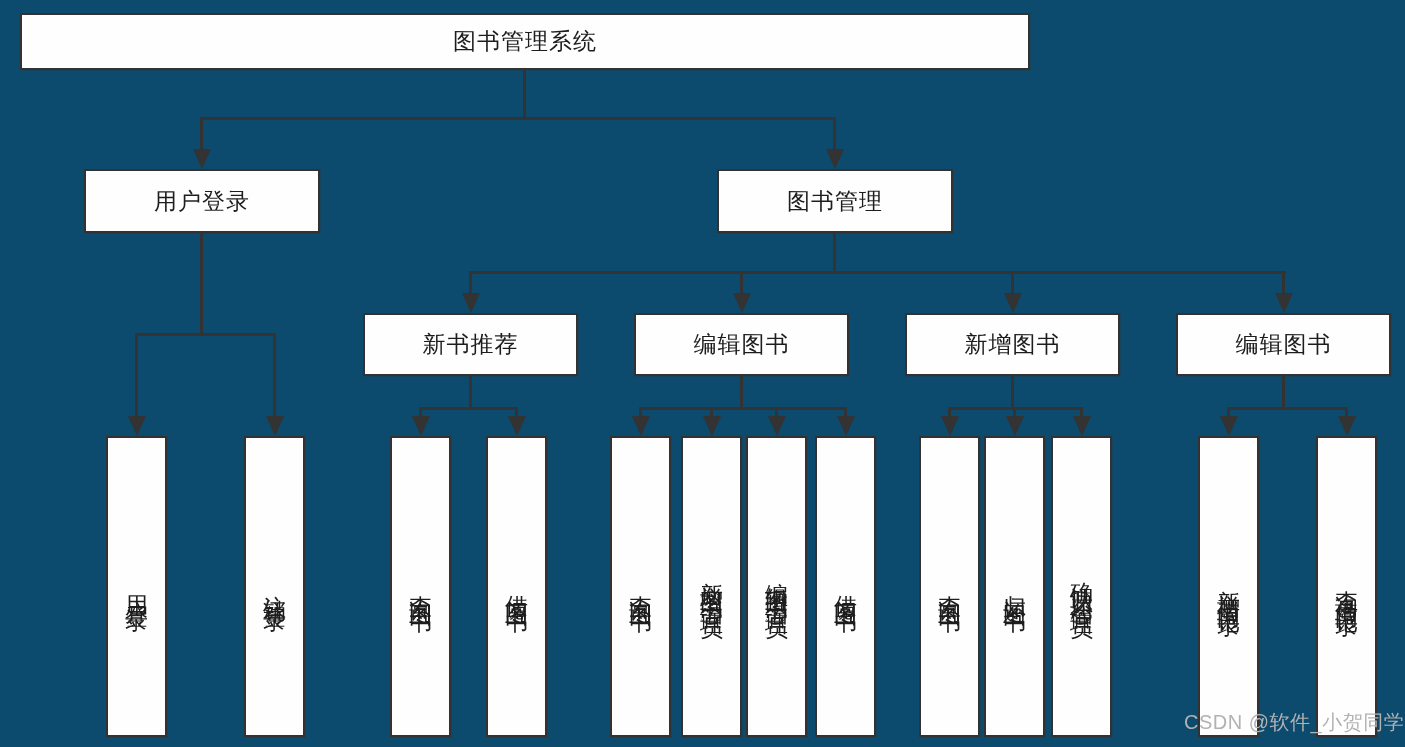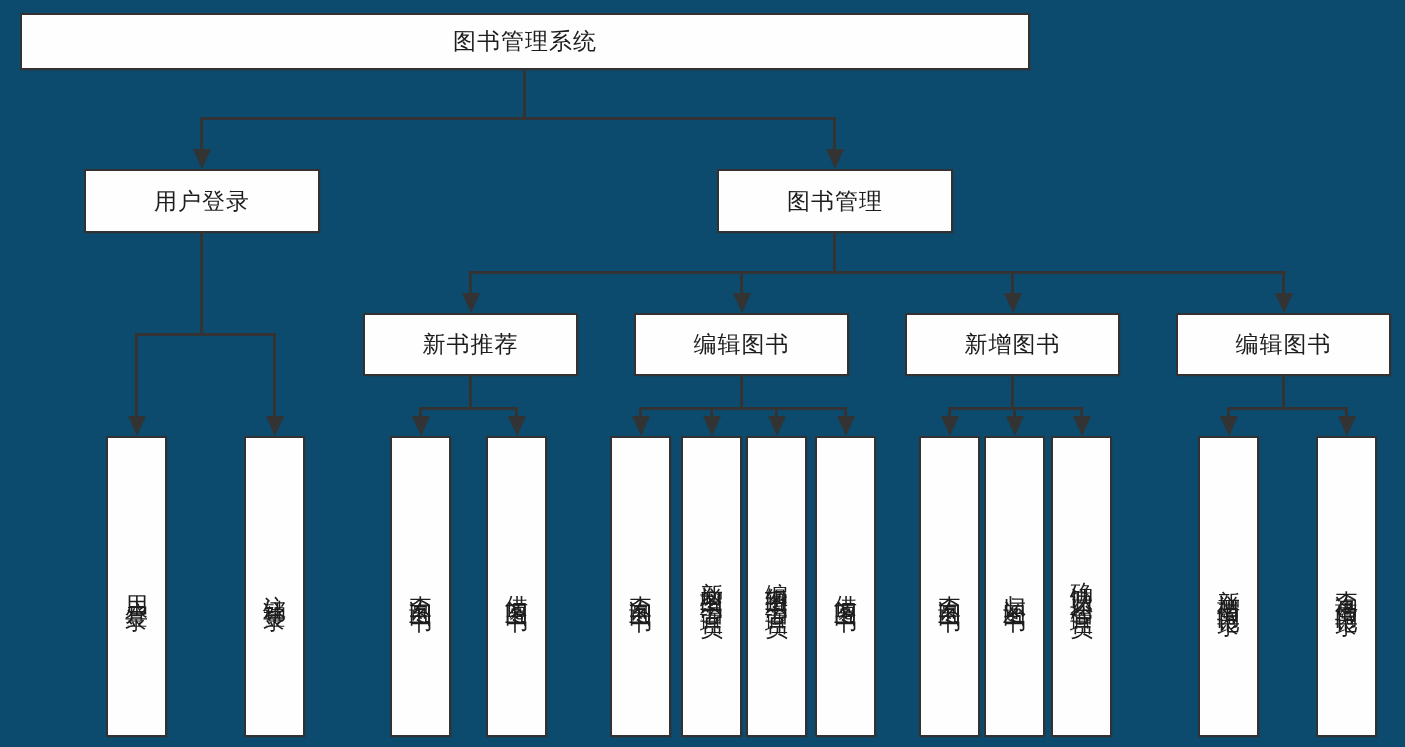--- a/index.html
+++ b/index.html
@@ -187,14 +187,15 @@
     <span class="vt">确认归还（管理员）</span>
   </div>
 
   <div class="box v" style="left:1198px;top:436px;width:61px;height:301px">
     <span class="vt">新增借阅记录</span>
   </div>
   <div class="box v" style="left:1316px;top:436px;width:61px;height:301px">
     <span class="vt">查询借阅记录</span>
   </div>
 
+  <div class="watermark">CSDN @软件_小贺同学</div>
 
 </div>
 
 </body></html>

